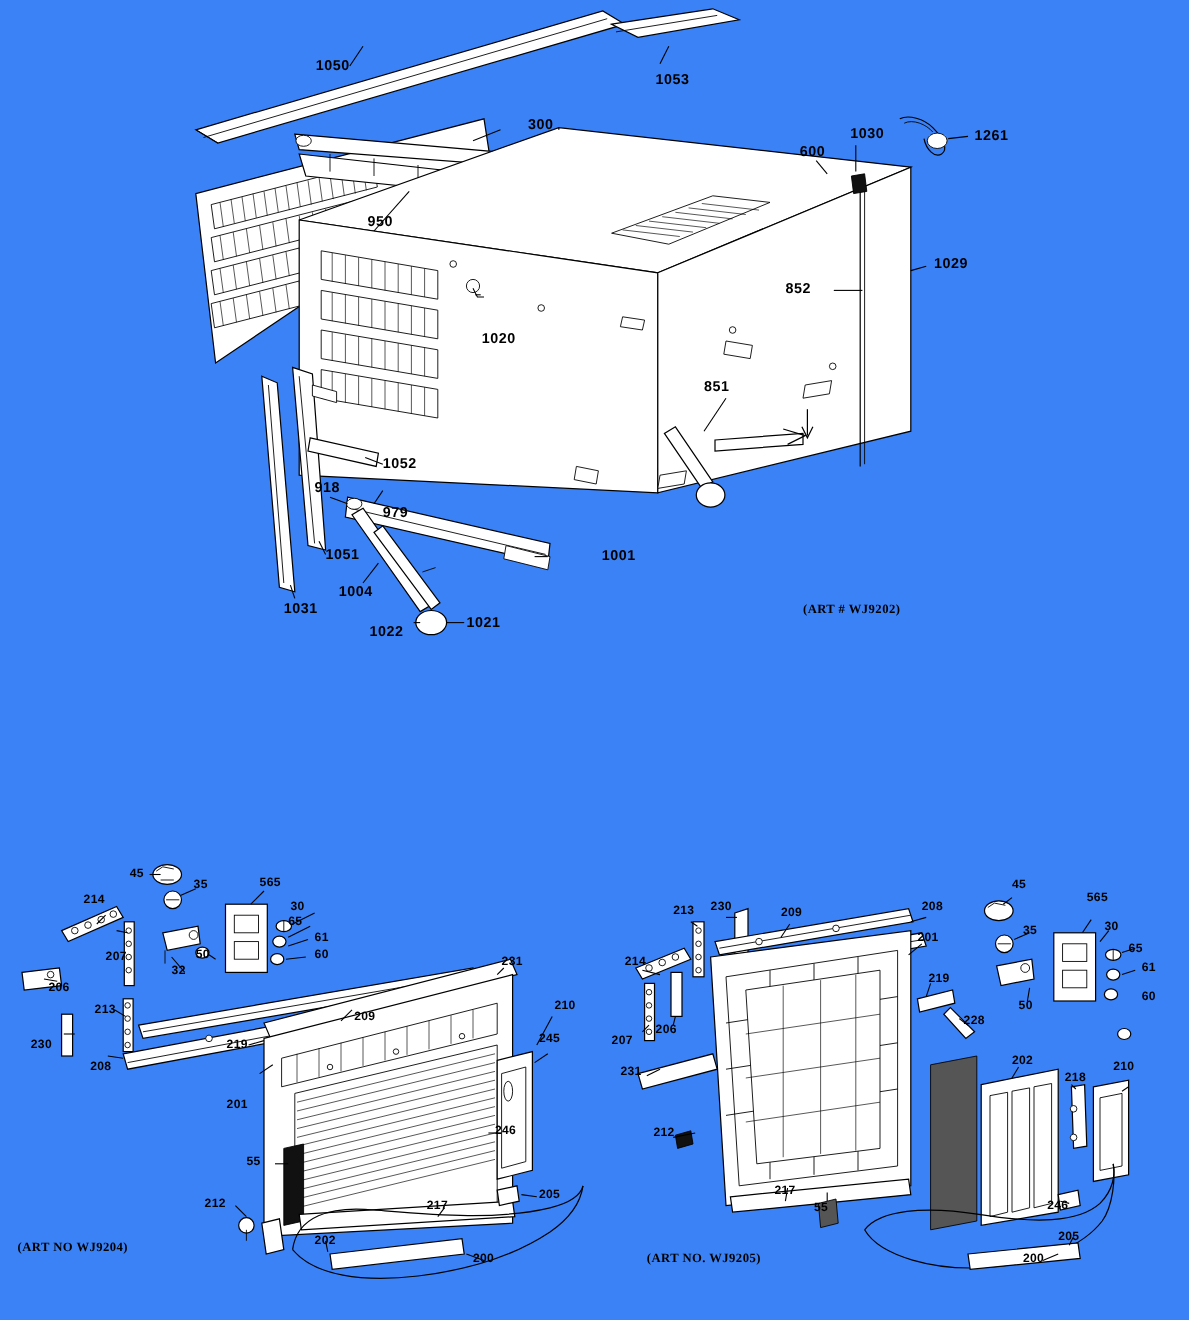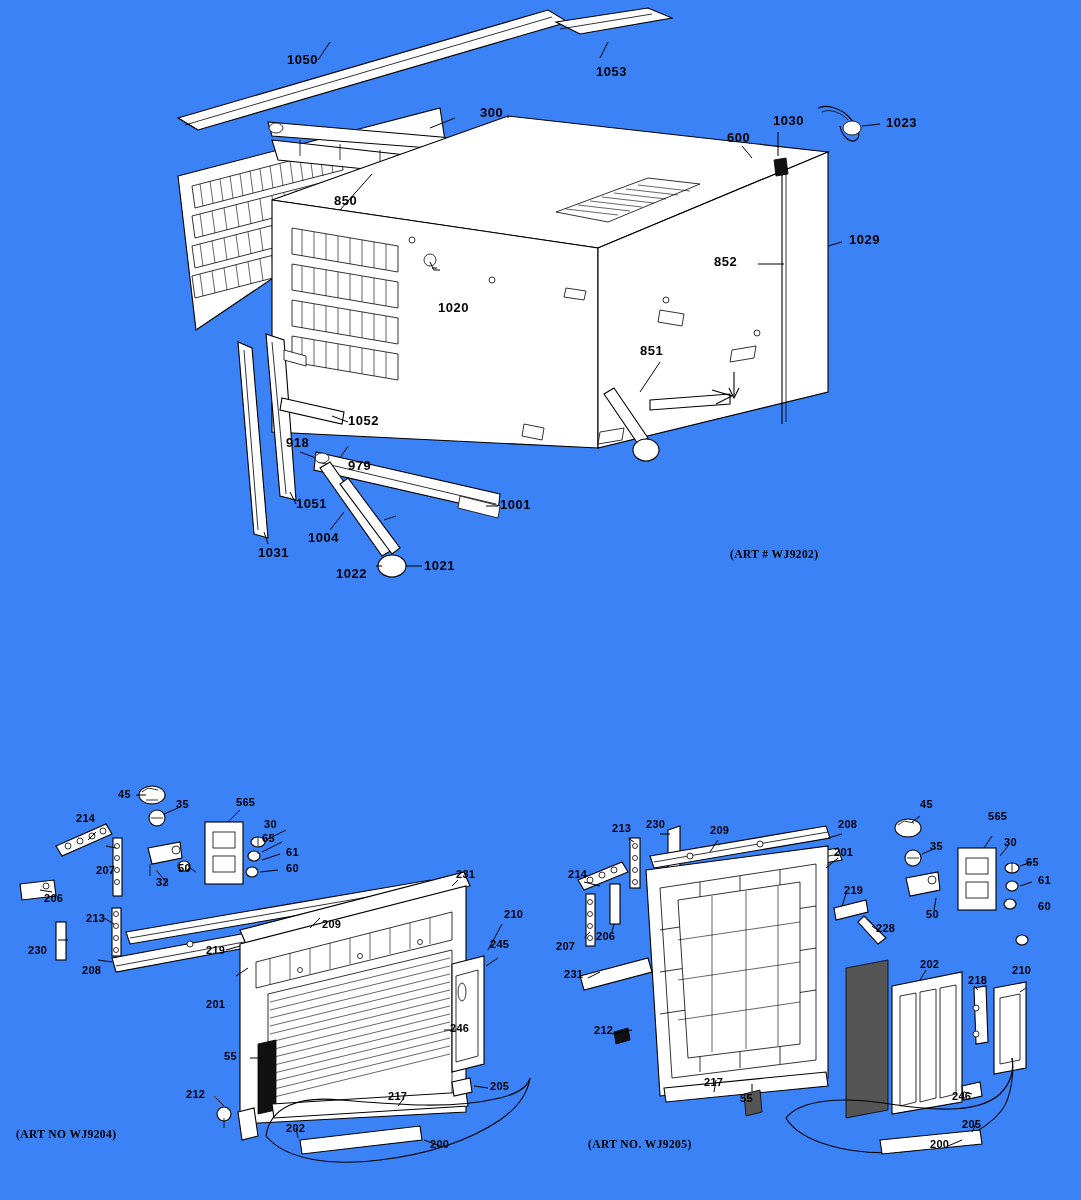--- a/index.html
+++ b/index.html
@@ -643,31 +643,31 @@
       <line x1="976" y1="1124" x2="972" y2="1132"></line>
       <line x1="948" y1="1146" x2="962" y2="1140"></line>
     </g>
 
   </svg>
 
   <div class="lbl" style="left:287px; top:52px;">1050</div>
   <div class="lbl" style="left:596px; top:64px;">1053</div>
   <div class="lbl" style="left:480px; top:105px;">300</div>
   <div class="lbl" style="left:773px; top:113px;">1030</div>
-  <div class="lbl" style="left:886px; top:115px;">1023</div>
+  <div class="lbl" style="left:886px; top:115px;">1261</div>
   <div class="lbl" style="left:727px; top:130px;">600</div>
-  <div class="lbl" style="left:334px; top:193px;">850</div>
+  <div class="lbl" style="left:334px; top:193px;">950</div>
   <div class="lbl" style="left:849px; top:232px;">1029</div>
   <div class="lbl" style="left:714px; top:254px;">852</div>
   <div class="lbl" style="left:438px; top:300px;">1020</div>
   <div class="lbl" style="left:640px; top:343px;">851</div>
   <div class="lbl" style="left:348px; top:413px;">1052</div>
   <div class="lbl" style="left:286px; top:435px;">918</div>
   <div class="lbl" style="left:348px; top:458px;">979</div>
-  <div class="lbl" style="left:500px; top:497px;">1001</div>
+  <div class="lbl" style="left:500px; top:497px;padding-left:47px;">1001</div>
   <div class="lbl" style="left:296px; top:496px;">1051</div>
   <div class="lbl" style="left:258px; top:545px;">1031</div>
   <div class="lbl" style="left:308px; top:530px;">1004</div>
   <div class="lbl" style="left:336px; top:566px;">1022</div>
   <div class="lbl" style="left:424px; top:558px;">1021</div>
   <div class="artnum" style="left:730px; top:548px;">(ART # WJ9202)</div>
 
   <div class="lbl sm" style="left:118px; top:788px;">45</div>
   <div class="lbl sm" style="left:176px; top:798px;">35</div>
   <div class="lbl sm" style="left:236px; top:796px;">565</div>

